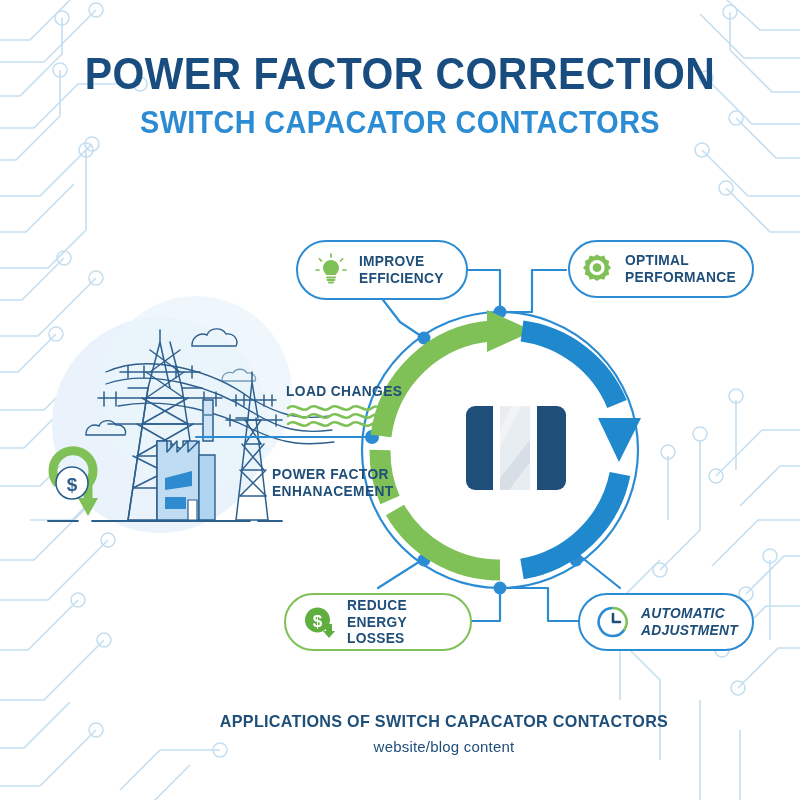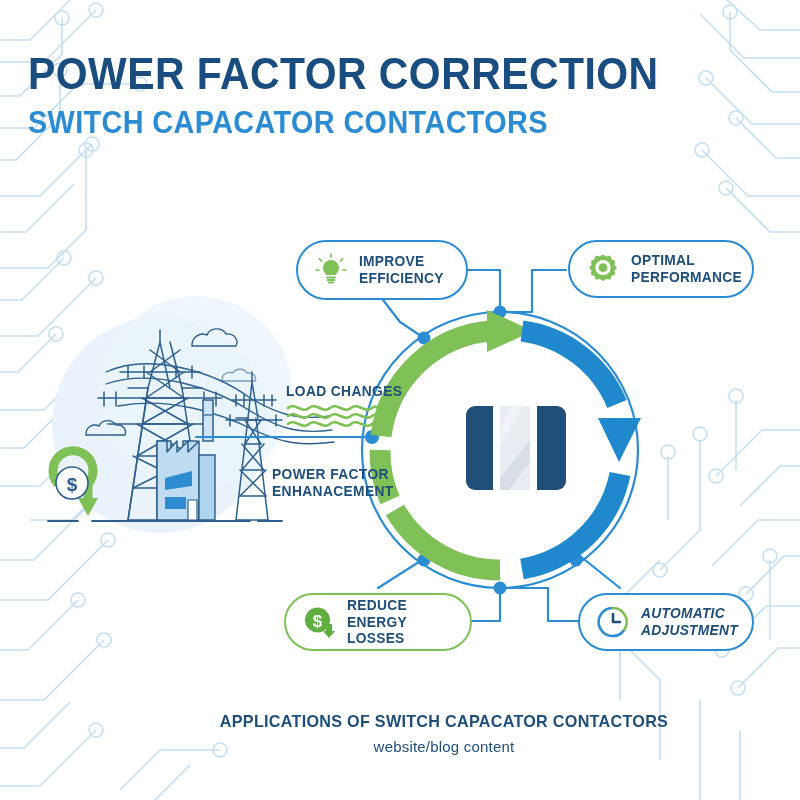--- a/index.html
+++ b/index.html
@@ -7,21 +7,21 @@
     width:800px;height:800px;overflow:hidden;
     background:#ffffff;
     font-family:"Liberation Sans", sans-serif;
     position:relative;
   }
   #stage{position:absolute;inset:0;width:800px;height:800px;}
   .layer{position:absolute;inset:0;width:800px;height:800px;}
   svg{display:block;}
 
   
-  #header{position:absolute;left:0;top:52px;width:800px;text-align:left;}
+  #header{position:absolute;left:0;top:52px;width:800px;text-align:center;}
   #title{
     font-size:44px;font-weight:bold;letter-spacing:0.5px;
     color:#194C7F;line-height:1.0;
     font-family:"Liberation Sans", sans-serif;
     transform:scaleX(0.93);
   }
   #subtitle{
     margin-top:11px;
     font-size:31px;font-weight:bold;letter-spacing:0.4px;
     color:#2B8CD4;line-height:1.0;
@@ -318,21 +318,21 @@
       <g stroke="#7FC057" stroke-width="2.1" stroke-linecap="round">
         <path d="M13 24.5 L21 24.5"></path>
           <path d="M13.6 27 L20.4 27"></path>
           <path d="M15 29.5 L19 29.5"></path>
       </g>
     </svg>
     <div class="pill-text">IMPROVE
 EFFICIENCY</div>
   </div>
 
-  <div class="pill" style="left:568px;top:240px;width:186px;height:58px;">
+  <div class="pill" style="left:568px;top:240px;width:186px;height:58px;justify-content:center;">
     <svg class="pill-icon" viewBox="0 0 34 34">
       <path d="M17 2.5 L20.4 4.6 L24.2 3.6 L25.6 7.3 L29.2 8.9 L28.4 12.8 L31 15.7 L28.4 18.6
                L29.2 22.5 L25.6 24.1 L24.2 27.8 L20.4 26.8 L17 28.9 L13.6 26.8 L9.8 27.8
                L8.4 24.1 L4.8 22.5 L5.6 18.6 L3 15.7 L5.6 12.8 L4.8 8.9 L8.4 7.3 L9.8 3.6
                L13.6 4.6 Z" fill="#7FC057"></path>
       <circle cx="17" cy="15.7" r="7.6" fill="#FFFFFF"></circle>
       <circle cx="17" cy="15.7" r="4.4" fill="#7FC057"></circle>
     </svg>
     <div class="pill-text">OPTIMAL
 PERFORMANCE</div>

